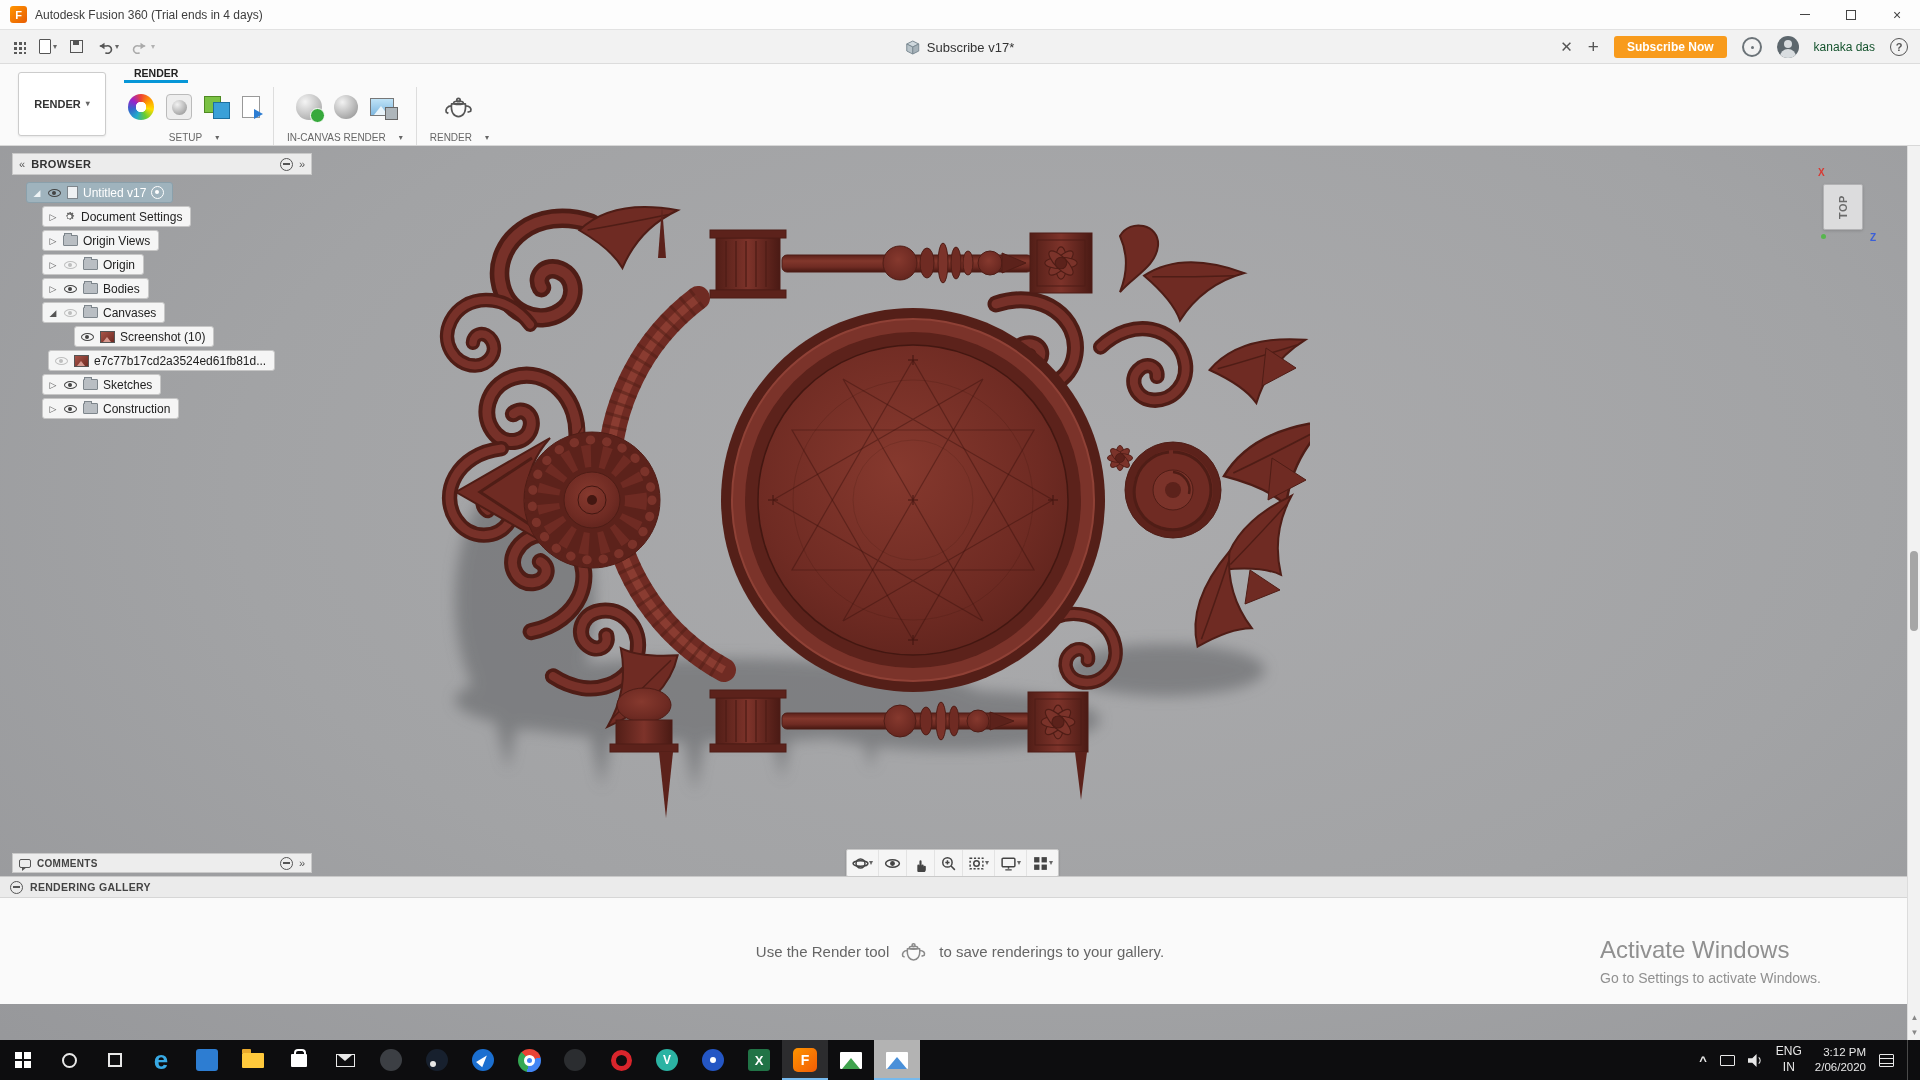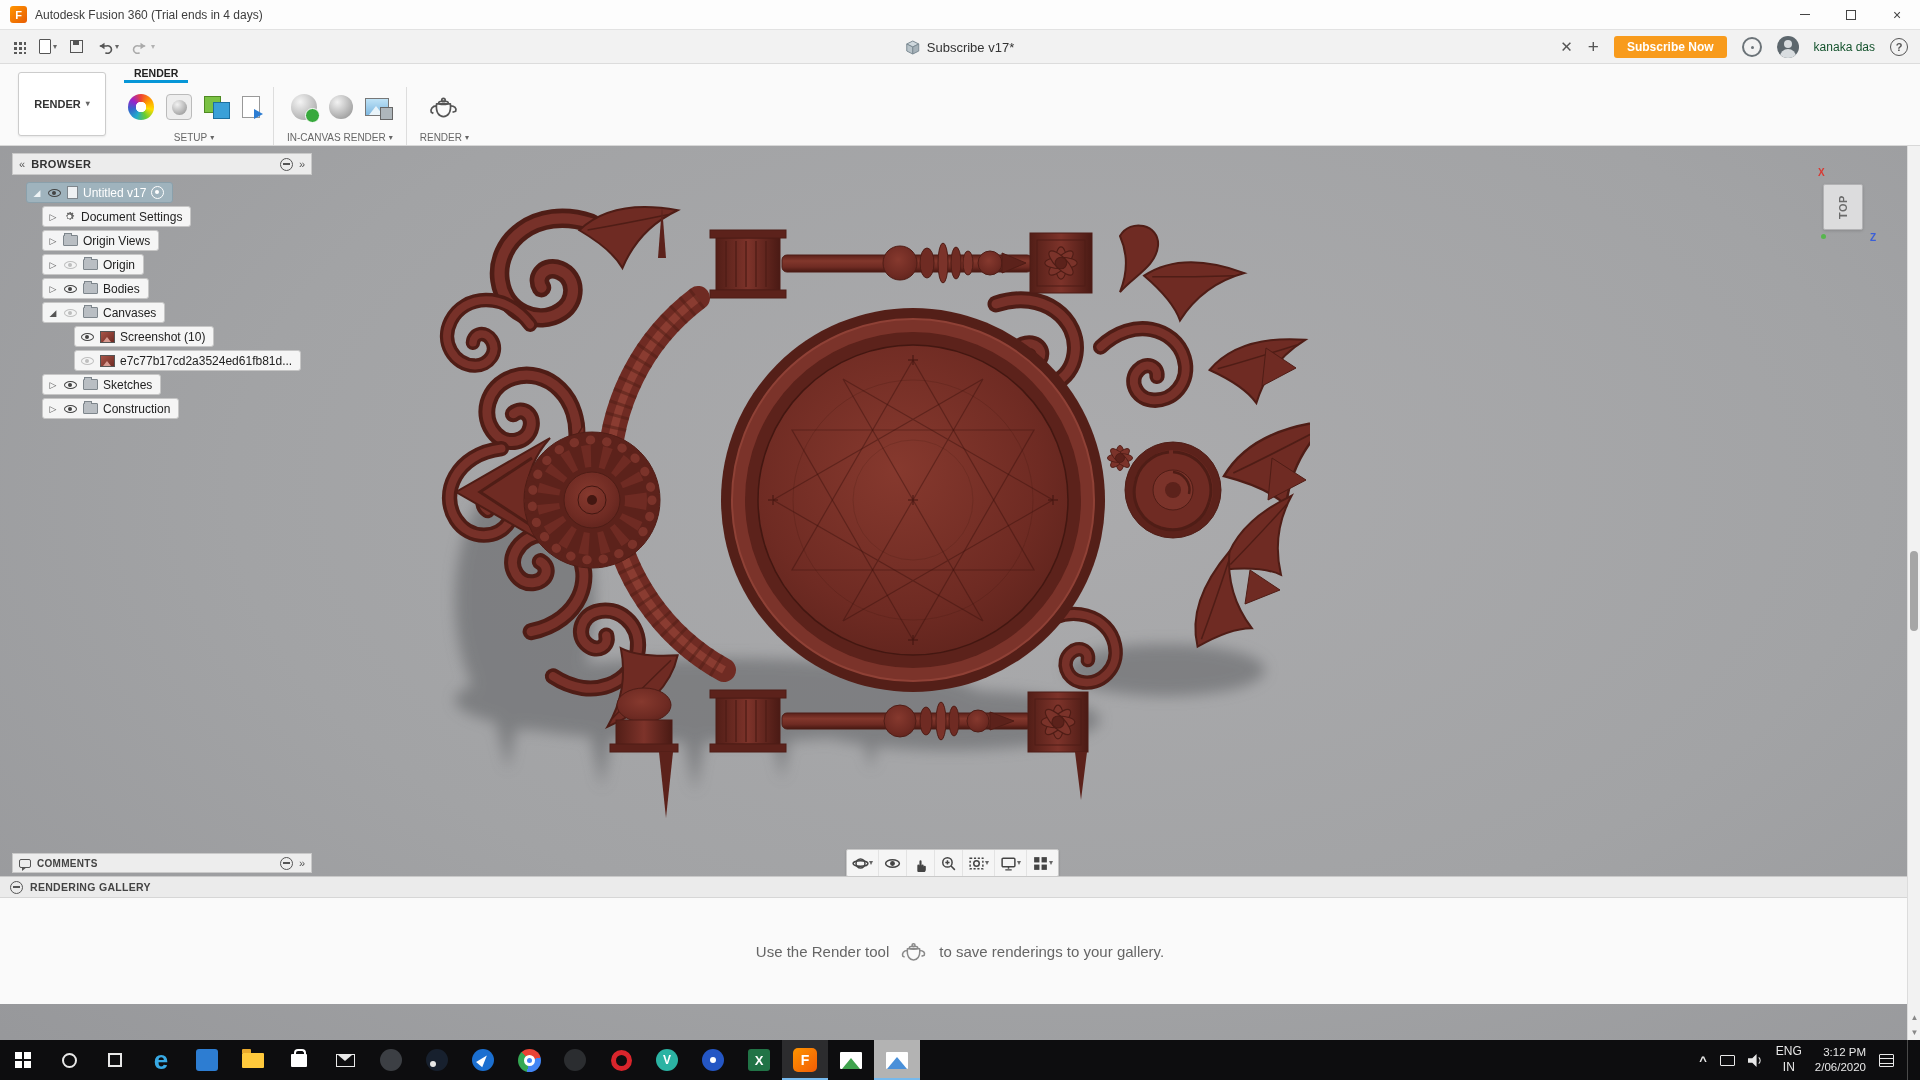--- a/index.html
+++ b/index.html
@@ -43,21 +43,21 @@
 
 
 .ribbon{position:absolute;top:64px;left:0;right:0;height:82px;background:#fafafa;border-bottom:1px solid #d8d8d8;z-index:60}
 .ws-btn{position:absolute;left:18px;top:8px;width:88px;height:64px;background:#fff;border:1px solid #ccc;border-radius:3px;box-shadow:0 1px 2px rgba(0,0,0,.08);display:flex;align-items:center;justify-content:center;gap:5px;font-size:11px;font-weight:bold;color:#333}
 .ribbon-main{position:absolute;left:124px;top:0}
 .tabstrip{height:19px;display:flex}
 .rtab{padding:3px 10px 0;font-size:10.5px;font-weight:bold;color:#222;border-bottom:3px solid #0696d7}
 .rgroups{display:flex;align-items:flex-start;margin-top:2px}
 .rgroup{display:flex;flex-direction:column;align-items:center;padding:0 4px}
 .ricons{display:flex;gap:12px;align-items:center;height:44px}
-.glabel{font-size:10px;color:#666;display:flex;gap:3px;align-items:center;margin-top:3px}
+.glabel{font-size:10px;color:#666;display:flex;gap:13px;align-items:center;margin-top:3px}
 .vsep{width:1px;height:58px;background:#ddd;margin:2px 9px 0}
 .colorwheel{width:26px;height:26px;border-radius:50%;background:radial-gradient(circle,#fff 0 5px,transparent 5.5px),conic-gradient(#e43,#f90,#fd0,#6c3,#2ac,#36c,#92c,#e43)}
 .scenebox{width:26px;height:26px;border:1px solid #bbb;border-radius:4px;background:#eee;display:flex;align-items:center;justify-content:center}
 .sphere-sm{width:15px;height:15px;border-radius:50%;background:radial-gradient(circle at 35% 30%,#f2f2f2,#8a8a8a)}
 .texsq{width:26px;height:26px;position:relative}
 .texsq::before{content:"";position:absolute;left:0;top:2px;width:15px;height:15px;background:#7ac143;border:1px solid #4f8a22}
 .texsq::after{content:"";position:absolute;right:0;bottom:1px;width:15px;height:15px;background:#3aa0d8;border:1px solid #1c6fa0}
 .decal{width:18px;height:22px;background:#fff;border:1px solid #999;position:relative}
 .decal::after{content:"";position:absolute;right:-4px;bottom:-2px;width:0;height:0;border-left:9px solid #2d7dd2;border-top:5px solid transparent;border-bottom:5px solid transparent}
 .sphere-play{width:26px;height:26px;border-radius:50%;background:radial-gradient(circle at 35% 30%,#f4f4f4,#9a9a9a);position:relative}
@@ -533,21 +533,21 @@
           <span>Canvases</span>
         </span>
       </div>
       <div class="browline" style="margin-left:62px">
         <span class="brow">
           <span class="eye"></span>
           <span class="ic-img"></span>
           <span>Screenshot (10)</span>
         </span>
       </div>
-      <div class="browline" style="margin-left:62px">
+      <div class="browline" style="margin-left:36px">
         <span class="brow">
           <span class="eye off"></span>
           <span class="ic-img"></span>
           <span>e7c77b17cd2a3524ed61fb81d...</span>
         </span>
       </div>
       <div class="browline" style="margin-left:30px">
         <span class="brow">
           <span class="tri">▷</span>
           <span class="eye"></span>
@@ -642,20 +642,24 @@
       <span>Use the Render tool</span>
       <svg class="teapot-svg" style="stroke:#8a8a8a" width="30" height="23" viewBox="0 0 32 24">
         <path d="M9,9 h13 c1,9 -3,12 -6.5,12 s-7.5,-3 -6.5,-12 z"></path>
         <path d="M9,11 C5,11 3,14 4,17 l2,1"></path>
         <path d="M22,11 c4,0 6,2 5,5 l-3,1"></path>
         <ellipse cx="15.5" cy="8" rx="4.5" ry="1.6"></ellipse>
           <circle cx="15.5" cy="5.4" r="1.6"></circle>
       </svg>
       <span>to save renderings to your gallery.</span>
     </div>
+    <div class="activate">
+      <div class="l1">Activate Windows</div>
+      <div class="l2">Go to Settings to activate Windows.</div>
+    </div>
   </div>
 
   <div class="vscroll">
     <div class="vthumb"></div>
     <div class="sarrow up">▲</div>
     <div class="sarrow down">▼</div>
   </div>
 
   <div class="taskbar">
     <div class="tslot">

